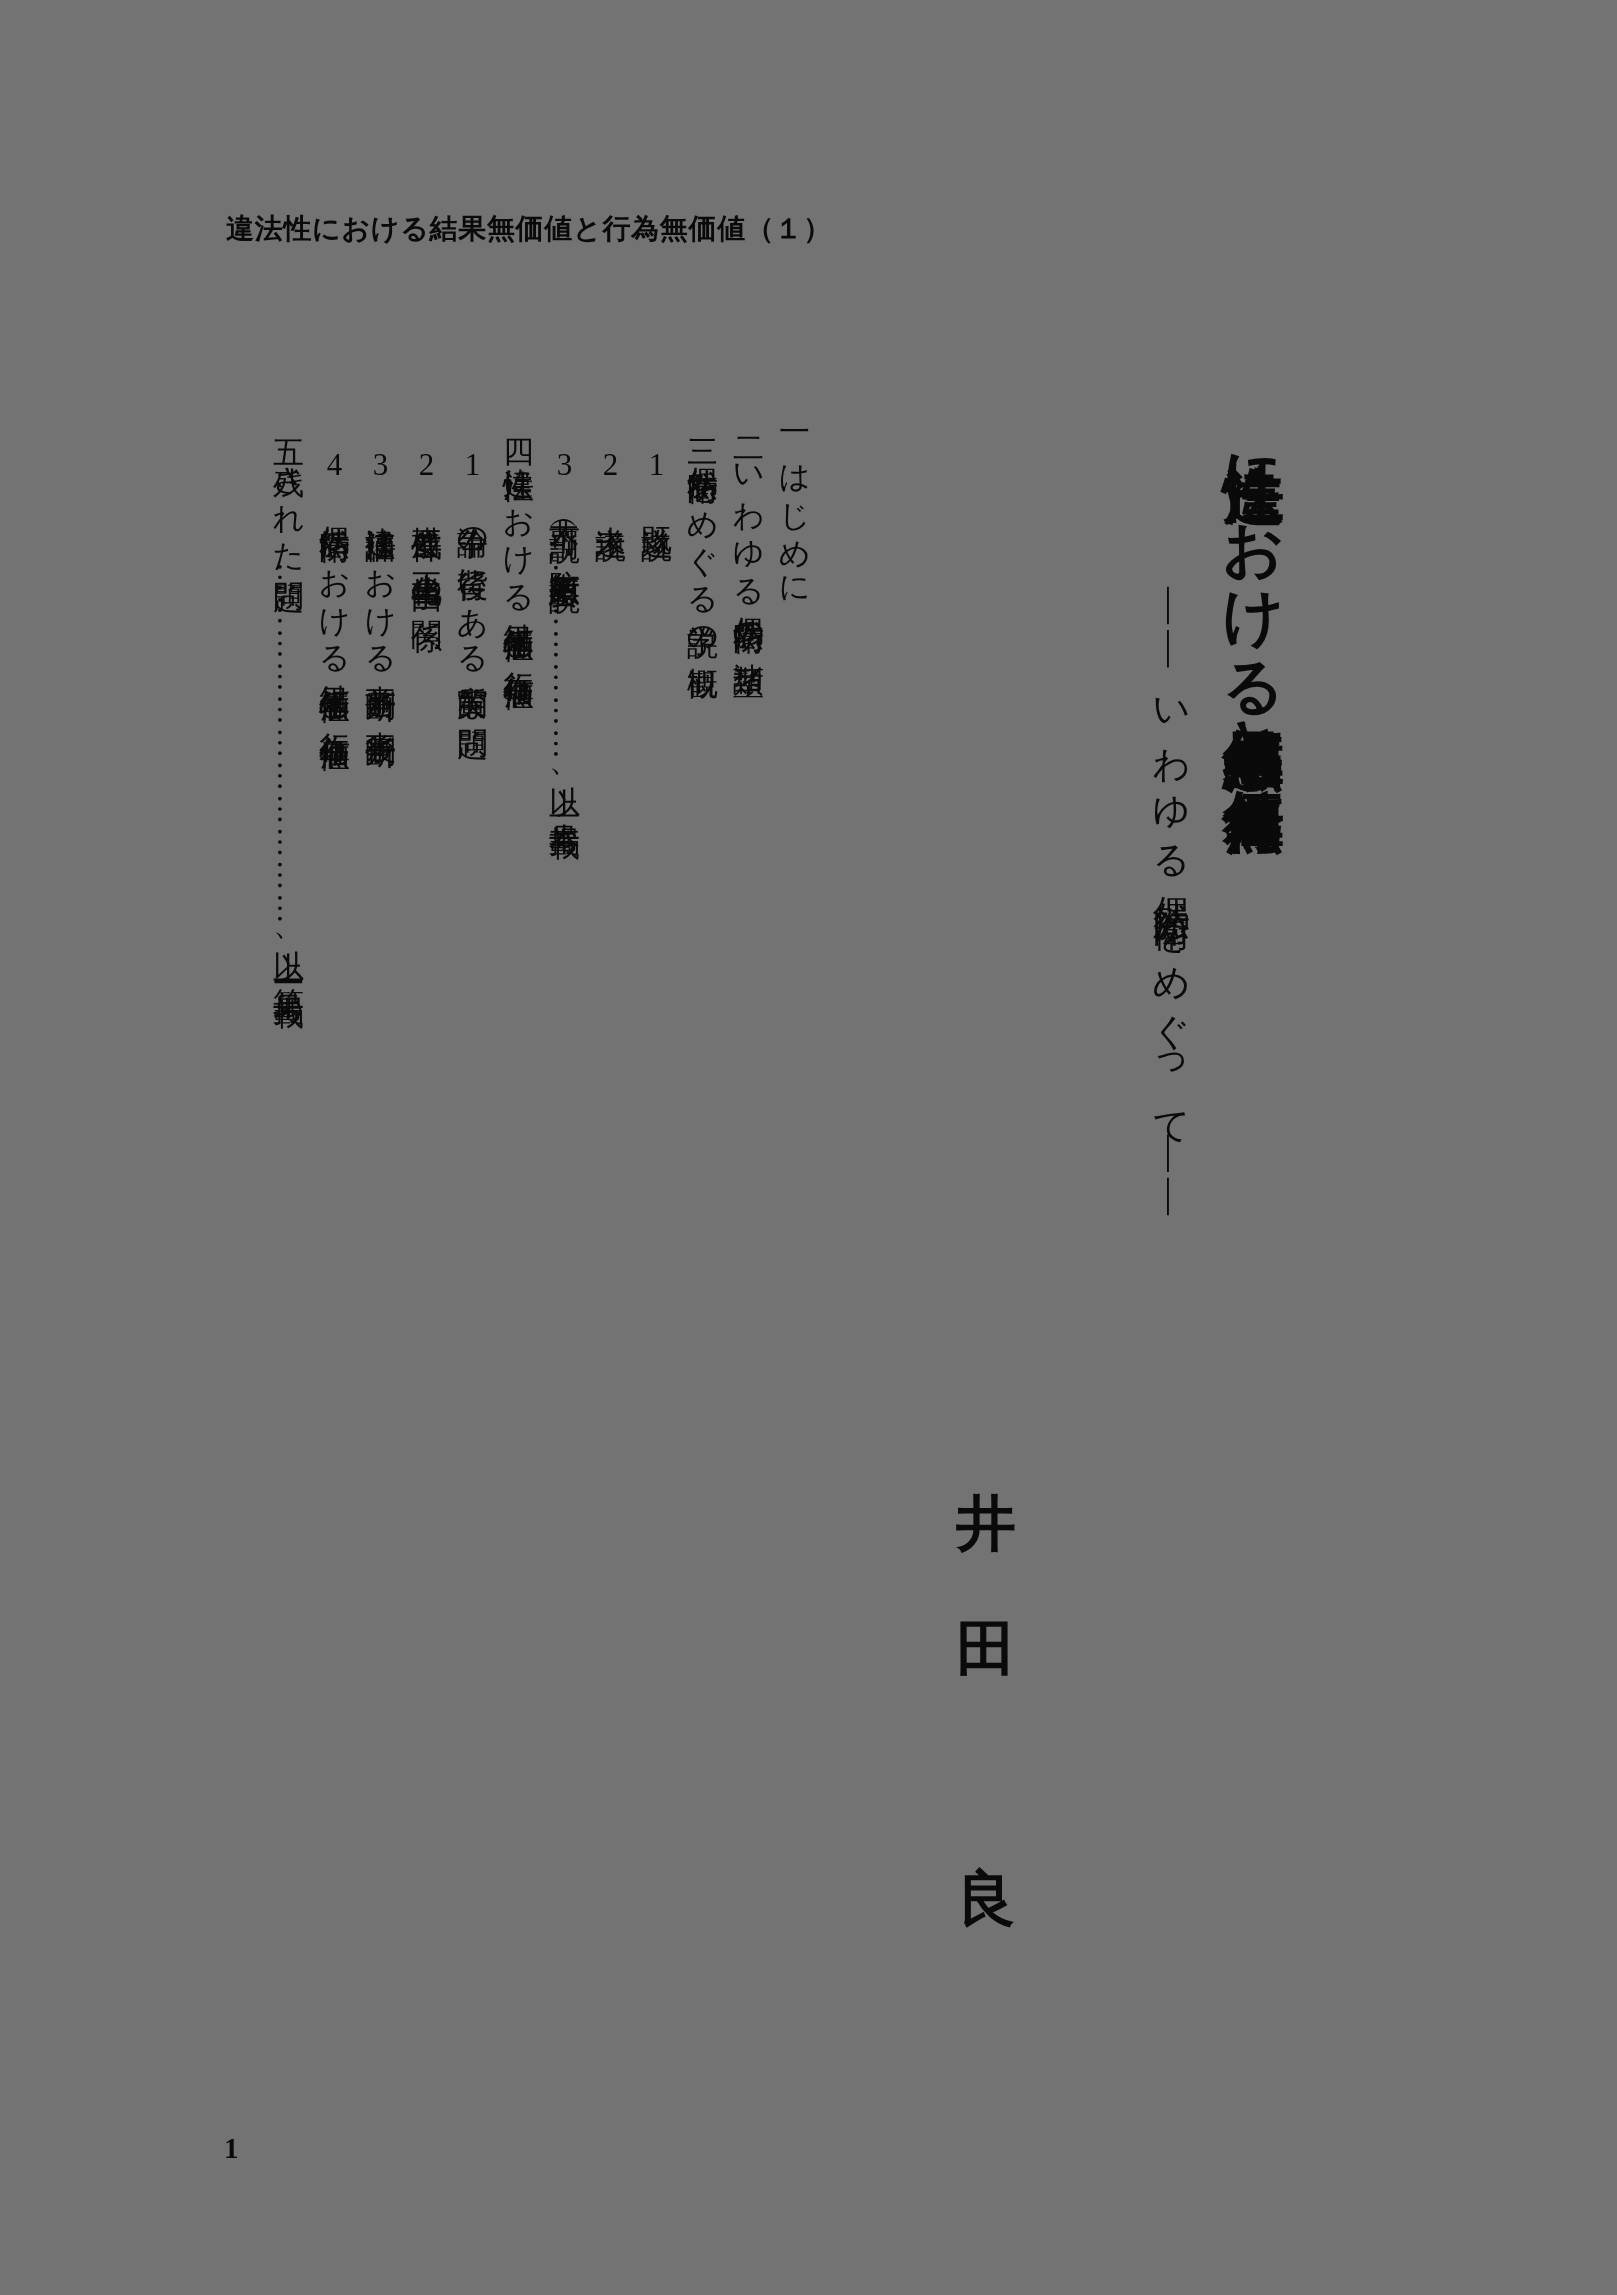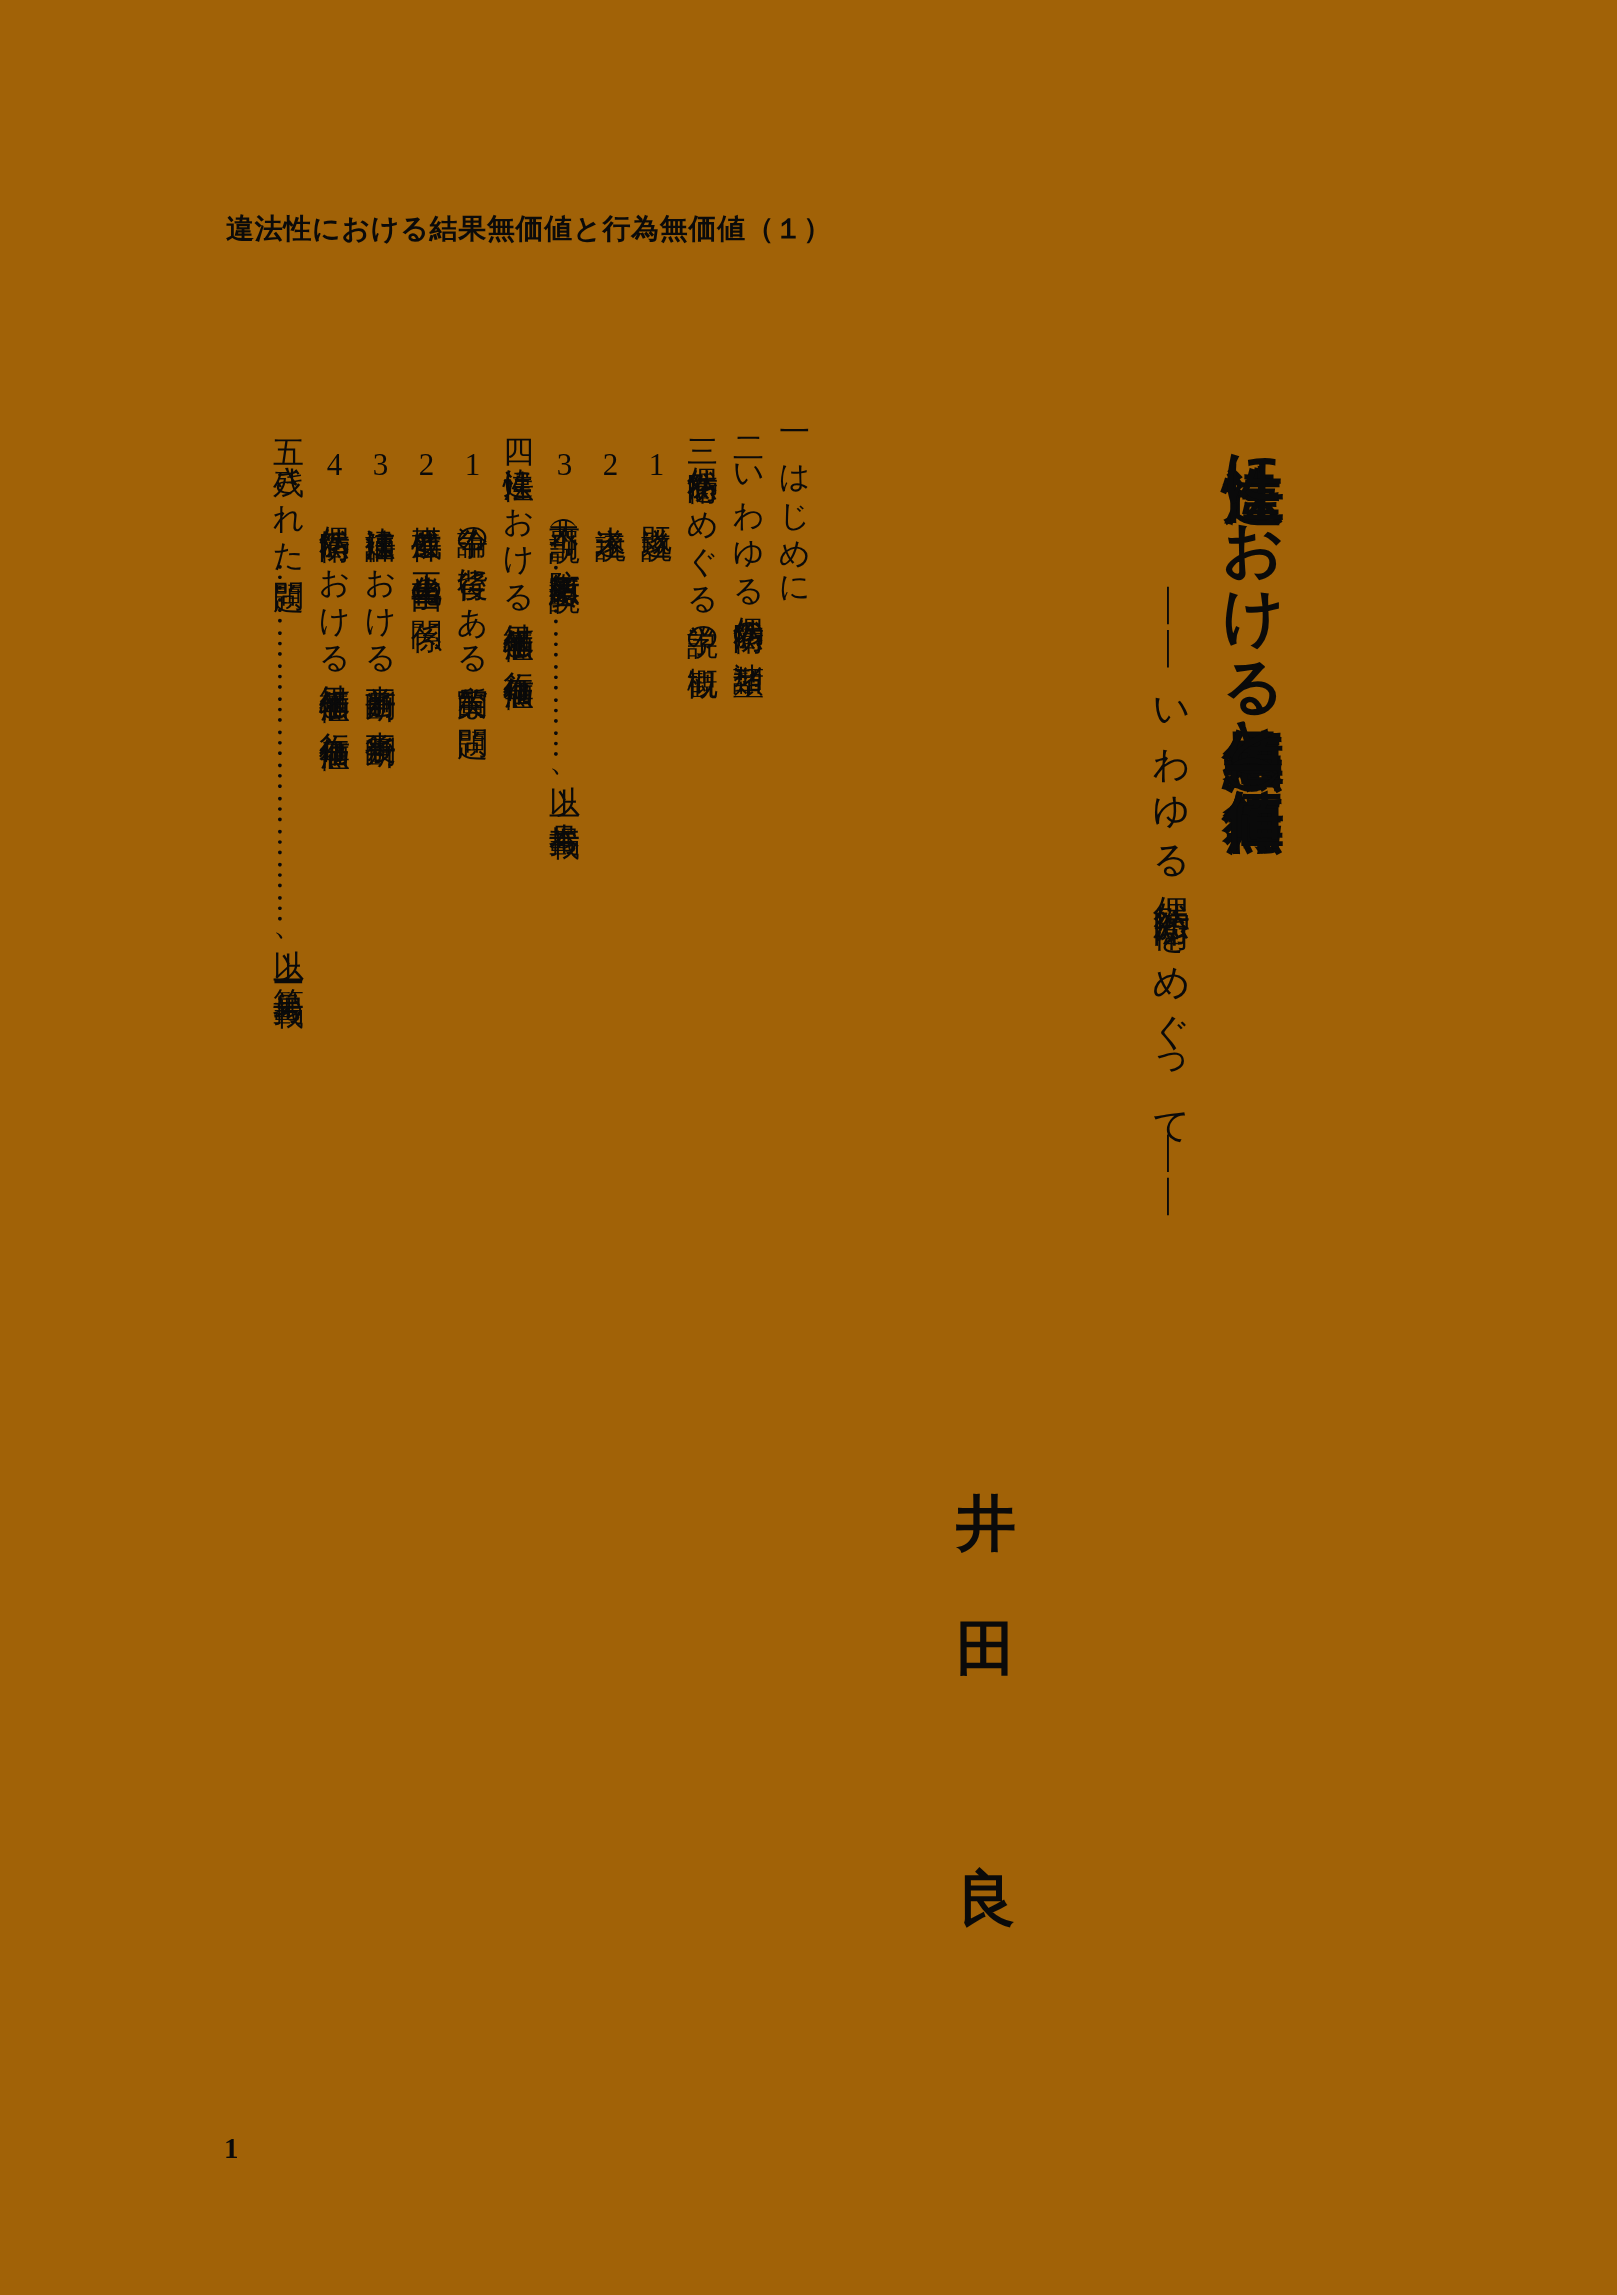--- a/index.html
+++ b/index.html
@@ -5,21 +5,21 @@
   html, body {
     margin: 0;
     padding: 0;
     background: #e8e8e8;
   }
   .page {
     position: relative;
     width: 1617px;
     height: 2295px;
     margin: 0 auto;
-    background: #a16207;
+    background: #737373;
     color: #0a0a0a;
     font-family: "Liberation Serif", "DejaVu Serif", serif;
     overflow: hidden;
   }
 
   
   .running-header {
     position: absolute;
     left: 226px;
     top: 210px;

